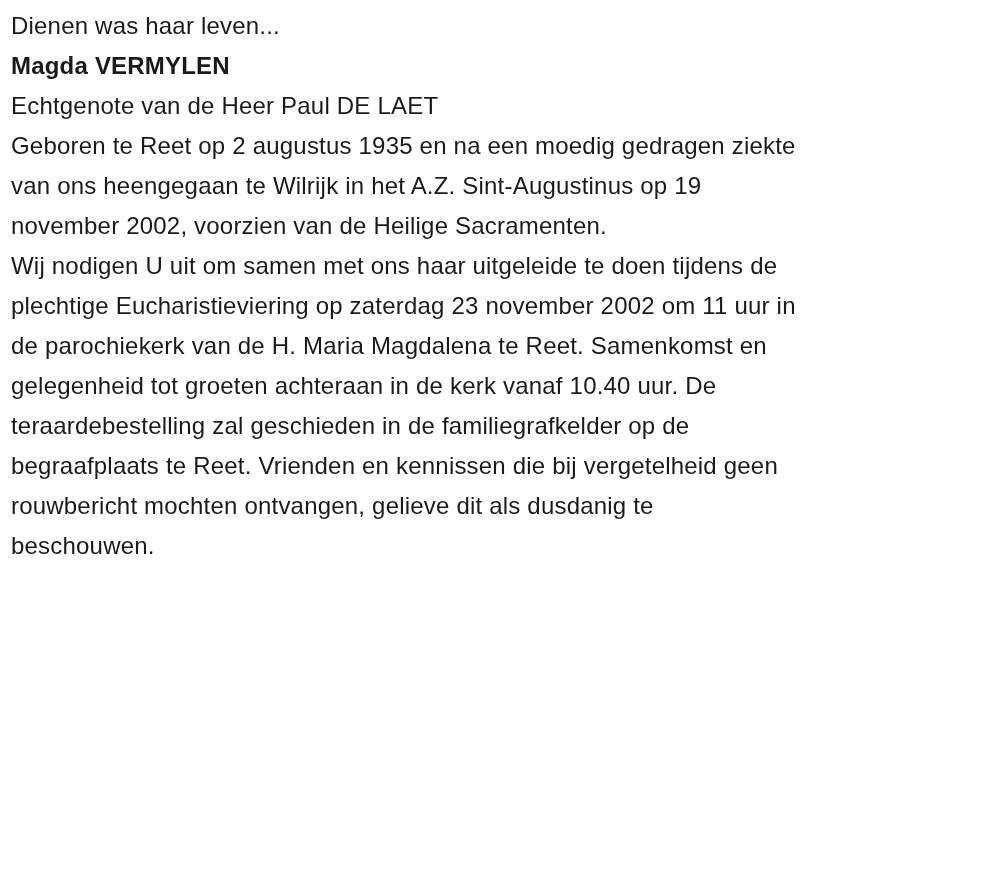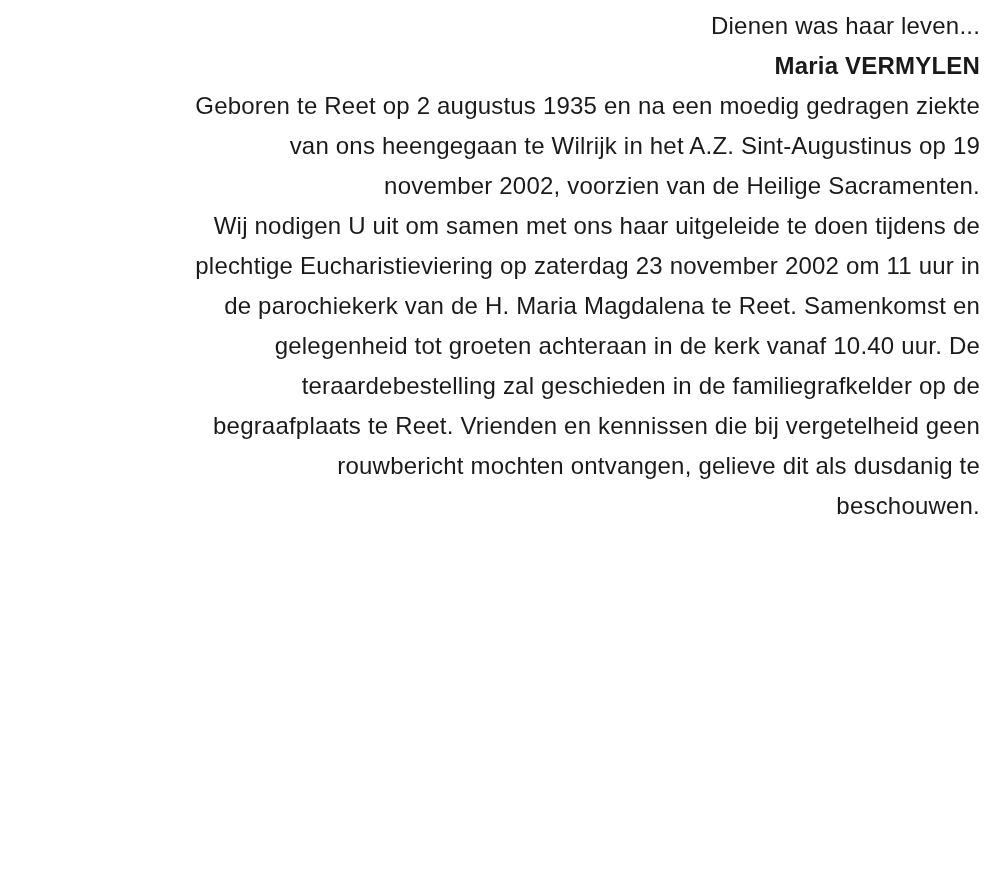--- a/index.html
+++ b/index.html
@@ -12,40 +12,40 @@
     height: 878px;
     box-sizing: border-box;
     background: #ffffff;
     padding: 6px 20px 0 11px;
     font-family: "Liberation Sans", "DejaVu Sans", sans-serif;
     font-size: 24px;
     line-height: 40px;
     letter-spacing: 0.2px;
     color: #1a1a1a;
     overflow: hidden;
-    text-align: right;
   }
   .page p {
     margin: 0;
     white-space: pre-line; 
   }
   .mb-line  { margin-bottom: 40px; } 
   .mb-small { margin-bottom: 8px; }  
   .bold     { font-weight: 700; }
 </style>
 </head>
 <body>
 
 <main class="page">
 
   <p class="mb-line">Dienen was haar leven...</p>
 
 
-  <p class="bold mb-small">Maria VERMYLEN</p>
+  <p class="bold mb-small">Magda VERMYLEN</p>
 
+  <p class="mb-line">Echtgenote van de Heer Paul DE LAET</p>
 
   <p class="mb-line">Geboren te Reet op 2 augustus 1935 en na een moedig gedragen ziekte
 van ons heengegaan te Wilrijk in het A.Z. Sint-Augustinus op 19
 november 2002, voorzien van de Heilige Sacramenten.</p>
 
   <p class="mb-line">Wij nodigen U uit om samen met ons haar uitgeleide te doen tijdens de
 plechtige Eucharistieviering op zaterdag 23 november 2002 om 11 uur in
 de parochiekerk van de H. Maria Magdalena te Reet. Samenkomst en
 gelegenheid tot groeten achteraan in de kerk vanaf 10.40 uur. De
 teraardebestelling zal geschieden in de familiegrafkelder op de

